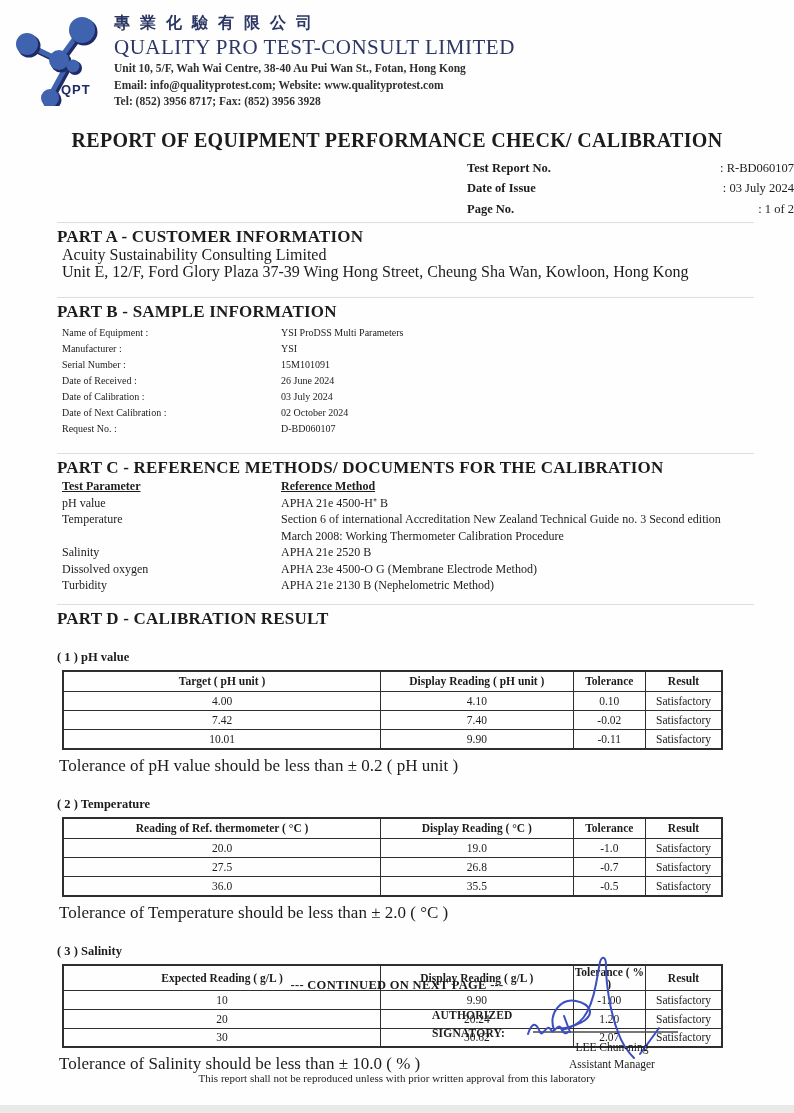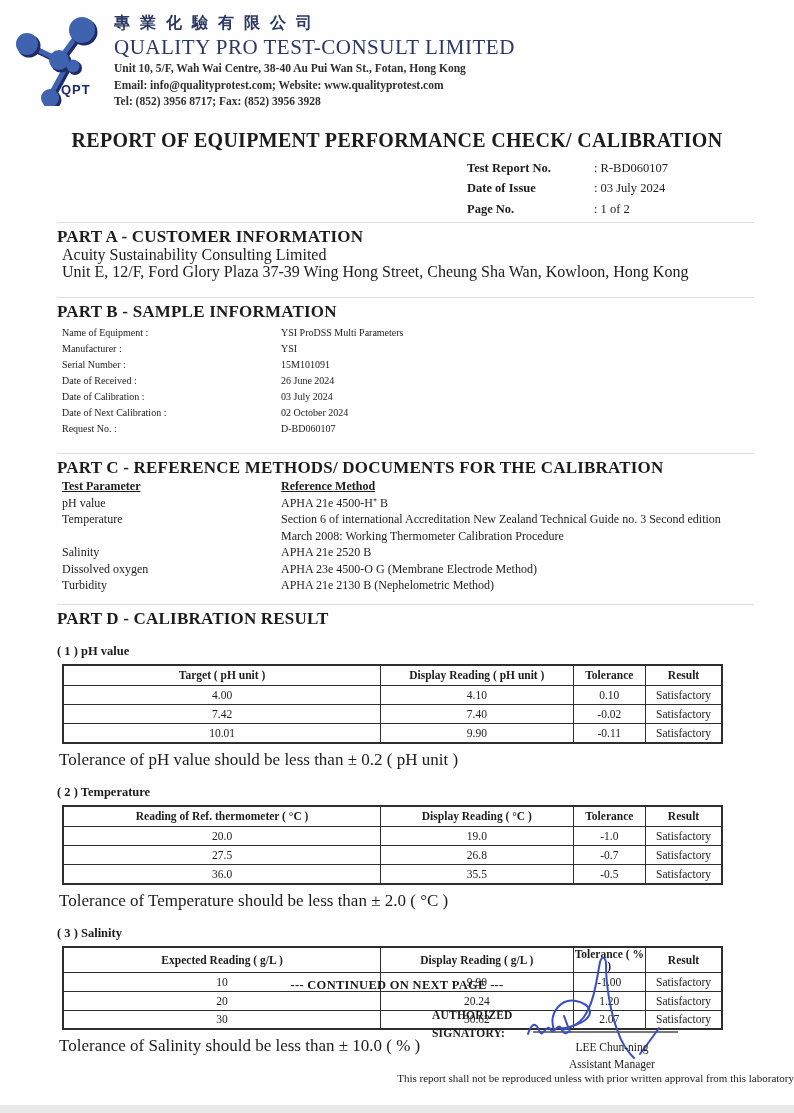--- a/index.html
+++ b/index.html
@@ -12,57 +12,57 @@
   
   .header { display:flex; padding:6px 0 0 10px; }
   .logo { width:92px; height:100px; flex:0 0 auto; }
   .header-text { margin-left:12px; padding-top:6px; }
   .company-zh { font-size:16px; line-height:22px; letter-spacing:10px; color:#2c3764; font-weight:600; }
   .company-en { font-size:21px; line-height:25px; color:#2c3764; letter-spacing:0.5px; margin-top:1px; }
   .addr { font-size:11.5px; line-height:15.5px; font-weight:700; color:#2f2f2f; margin-top:1px; }
   
   .report-title { text-align:center; font-size:20px; font-weight:700; margin-top:19px; letter-spacing:0.3px; }
   .meta { margin:6px 0 0 467px; }
-  .meta-row { display:flex; font-size:12.5px; line-height:20.5px; }
+  .meta-row { display:flex; font-size:12.5px; line-height:20.5px;justify-content:space-between; }
   .meta-label { width:127px; font-weight:700; }
   
   .section { margin-left:57px; margin-right:40px; border-top:1px solid #dedede; padding-top:4px; }
   .part-heading { font-size:17px; font-weight:700; letter-spacing:0.2px; }
   .body-line { font-size:16px; line-height:16.5px; margin-left:5px; }
   .sec-a { margin-top:3px; }
   .sec-a .body-line:first-of-type { margin-top:2px; }
   .sec-b { margin-top:17px; }
   .kv-rows { margin-top:3px; }
   .kv-row { display:flex; font-size:10px; line-height:16px; margin-left:5px; }
   .kv-label { width:219px; flex:0 0 auto; }
   .sec-c { margin-top:16px; }
   .twocol { display:flex; font-size:12px; line-height:16.5px; margin-left:5px; }
   .twocol .c1 { width:219px; flex:0 0 auto; }
   .twocol .c2 { width:455px; }
   .colhead { font-weight:700; text-decoration:underline; }
   .sec-d { margin-top:10px; }
   
-  .tbl-caption { font-size:12.5px; font-weight:700; margin:15px 0 5px 0; }
+  .tbl-caption { font-size:12.5px; font-weight:700; margin:21px 0 5px 0; }
   .sec-d .tbl-caption:first-of-type { margin-top:4px; }
   table { border-collapse:collapse; width:661px; margin-left:5px; }
   table, th, td { border:1px solid #2e2e2e; }
   table { border-width:2px; }
   th { font-size:11.5px; font-weight:700; height:21px; text-align:center; }
   td { font-size:11.5px; height:19px; text-align:center; font-weight:400; }
   .w1{width:48.2%;} .w2{width:29.2%;} .w3{width:11%;} .w4{width:11.6%;}
   .tbl-note { font-size:17px; margin-top:6px; margin-left:2px; }
   
   .continued { position:absolute; top:978px; left:0; width:100%; text-align:center;
                font-size:12.5px; font-weight:600; letter-spacing:0.3px; }
   .auth { position:absolute; top:1006px; left:432px; font-size:11.5px; font-weight:700;
           line-height:18px; text-align:left; letter-spacing:0.2px; }
   .sig-svg { position:absolute; top:950px; left:518px; width:215px; height:125px; }
   .sig-names { position:absolute; top:1039px; left:537px; width:150px; text-align:center;
                font-size:11.5px; line-height:17px; }
-  .disclaimer { position:absolute; top:1072px; left:0; width:100%; text-align:right; font-size:11px; color:#222; }
+  .disclaimer { position:absolute; top:1072px; left:0; width:100%; text-align:center; font-size:11px; color:#222; }
   .scan-strip { position:absolute; bottom:0; left:0; width:100%; height:8px; background:#e9e9e9; }
 </style>
 </head>
 <body>
 
 <div class="page">
 
   <div class="header">
     <svg class="logo" viewBox="0 0 92 100">
 

